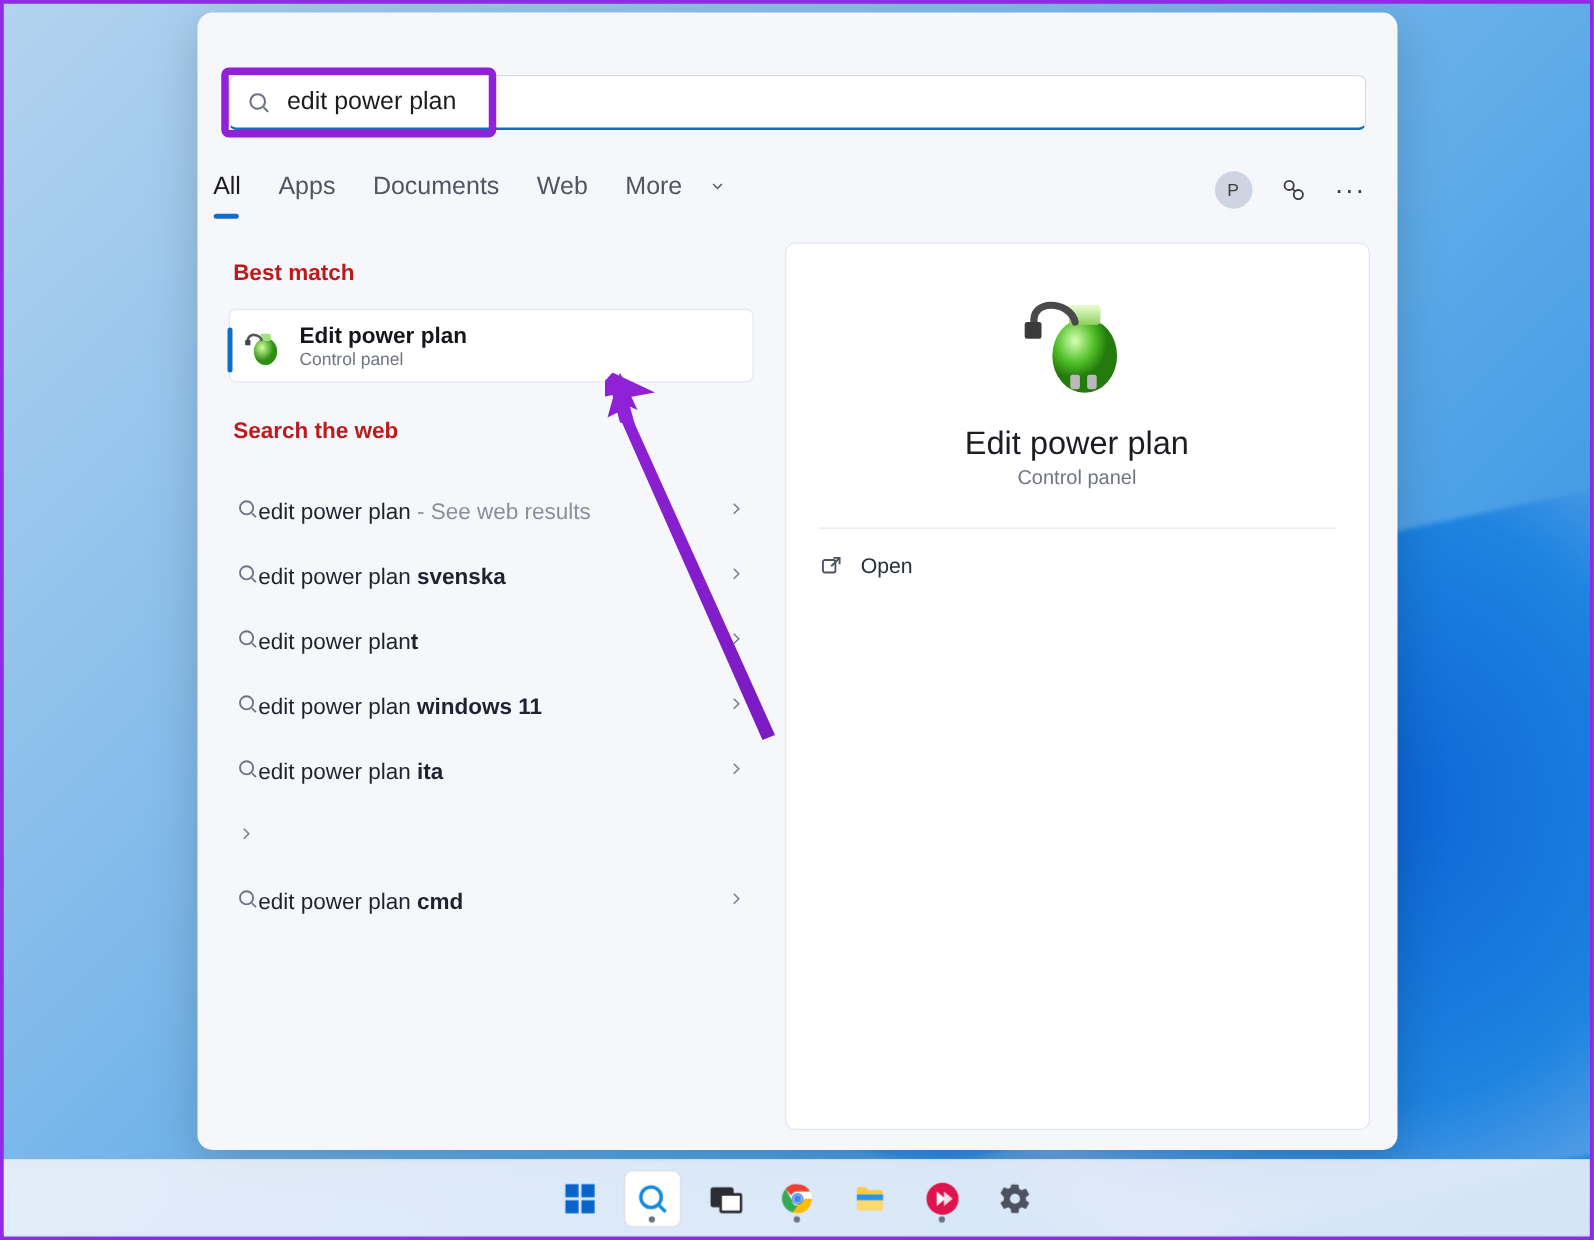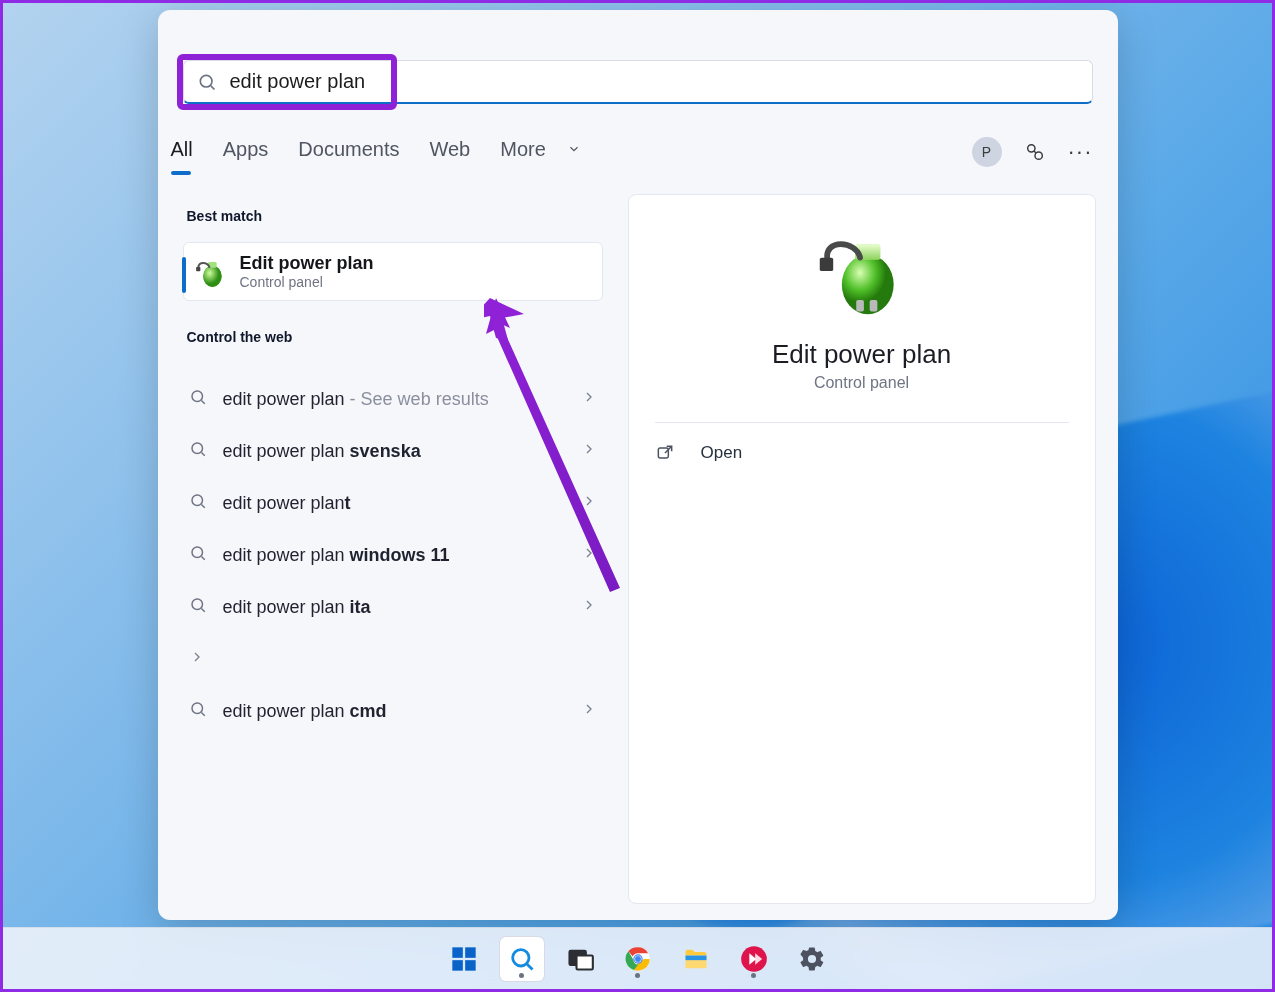--- a/index.html
+++ b/index.html
@@ -121,21 +121,21 @@
   .dots{ font-size:22px; letter-spacing:1px; color:#3c3c3c; cursor:pointer;}
 
   
   .results-col {
     position: absolute;
     left: 25px;
     top: 190px;
     width: 420px;
   }
   .section-title{
-    font-size:14px; font-weight:600; color:#0f172a; margin: 8px 0 18px 4px;
+    font-size:18px; font-weight:600; color:#b91c1c; margin: 8px 0 18px 4px;
   }
   .result-card{
     background:#fff;
     border:1px solid #e4e7ef;
     border-radius:6px;
     padding:10px 14px 10px 10px;
     display:flex;
     align-items:center;
     position:relative;
     cursor:pointer;
@@ -148,42 +148,42 @@
     display:flex;align-items:center;justify-content:center;
   }
   .result-title{ font-size:18px; font-weight:600; color:#15161a;}
   .result-sub{ font-size:14px; color:#6f7484;}
 
   .web-list{ margin-top:28px;}
   .web-item{
     display:flex; align-items:center; height:52px; padding:0 6px; cursor:pointer;
     justify-content:space-between;
   }
-  .web-left{ display:flex; align-items:center; gap:16px; font-size:18px; color:#1f232f;}
+  .web-left{ display:flex; align-items:center; font-size:18px; color:#1f232f;}
   .web-left .glass-s{ color:#6f7484;}
   .web-item .chev{ color:#7c8292;}
   .hint{ color:#8a8f9e; }
 
   
   .detail-col{
     position:absolute;
     left:470px;
     top: 184px;
     width: 468px;
     height: 710px;
     background:#fff;
     border:1px solid #e4e7ef;
     border-radius:8px;
     padding: 30px 26px;
   }
   .detail-icon-box{ display:flex; justify-content:center;}
   .detail-title{ text-align:center; font-size:26px; color:#1b1d23; margin-top:18px; font-weight:400;}
   .detail-sub{ text-align:center; font-size:16px; color:#6f7484; margin-top:4px;}
   .detail-sep{ height:1px; background:#e4e7ef; margin:30px 0 20px;}
-  .open-row{ display:flex; align-items:center; gap:26px; font-size:17px; color:#28303d; cursor:pointer;}
+  .open-row{ display:flex; align-items:center; gap:14px; font-size:17px; color:#28303d; cursor:pointer;}
   .open-row svg{ width:20px; height:20px; color:#4d5260;}
 
   
   .arrow{
     position:absolute;
     left: 326px;
     top: 288px;
     width: 160px;
     height: 300px;
     pointer-events:none;
@@ -276,21 +276,21 @@
               </radialGradient>
             </defs>
         </svg>
       </div>
       <div>
         <div class="result-title">Edit power plan</div>
         <div class="result-sub">Control panel</div>
       </div>
     </div>
 
-    <div class="section-title" style="margin-top:28px">Control the web</div>
+    <div class="section-title" style="margin-top:28px">Search the web</div>
 
     <div class="web-list" id="web-list">
         <div class="web-item">
           <div class="web-left">
             <span class="glass-s"><svg viewBox="0 0 24 24" width="18" height="18" fill="none" stroke="currentColor" stroke-width="2">
                 <circle cx="11" cy="11" r="7"></circle>
                 <line x1="21" y1="21" x2="16.65" y2="16.65"></line>
               </svg></span>
             <span>edit power plan<span class="hint"> - See web results</span></span>
           </div>

